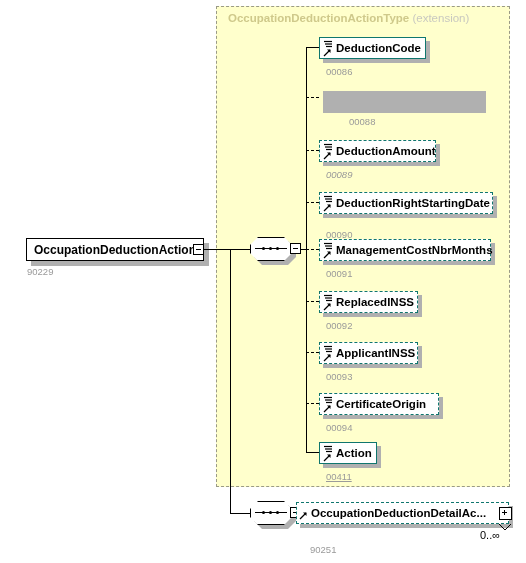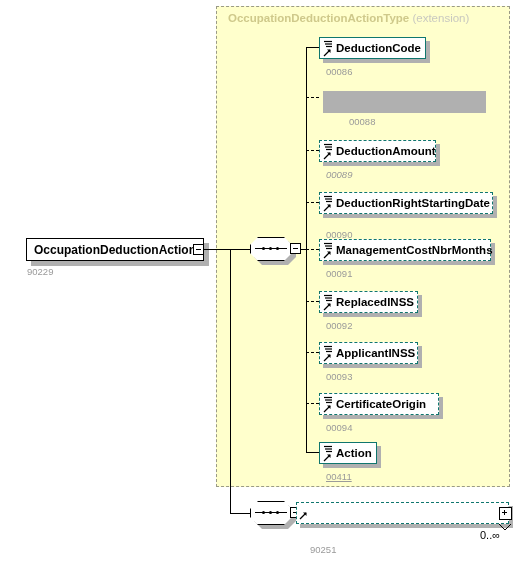--- a/index.html
+++ b/index.html
@@ -360,20 +360,21 @@
   </div>
   <div class="pmbox minus" style="left:274px; top:507px;"></div>
   <div class="dash-h" style="left:285px; top:513px; width:14px;"></div>
 
   <div class="el-shadow" style="left:284px; top:506px; width:213px; height:22px;"></div>
   <div class="el optional" style="left:280px; top:502px; width:213px; padding-left:14px;">
     <svg class="el-icon" style="left:2px; top:5px; width:11px; height:13px;" viewBox="0 0 11 13">
       <path d="M1 11 L7 5" stroke="#000" stroke-width="1.3" fill="none"></path>
       <path d="M7.5 4.5 L7.5 8 L4 4.5 Z" fill="#000"></path>
     </svg>
+    <span>OccupationDeductionDetailAc...</span>
   </div>
   <div class="pmbox plus" style="left:483px; top:507px; width:13px; height:13px;"></div>
   <div class="idlabel" style="left:294px; top:544px;">90251</div>
   <div class="card" style="left:464px; top:529px;">0..∞</div>
   <svg style="position:absolute; left:482px; top:523px; width:14px; height:9px;" viewBox="0 0 14 9">
     <path d="M1 1 L7 7 L13 1" stroke="#000" stroke-width="1" fill="none"></path>
   </svg>
 
 </div>
 

